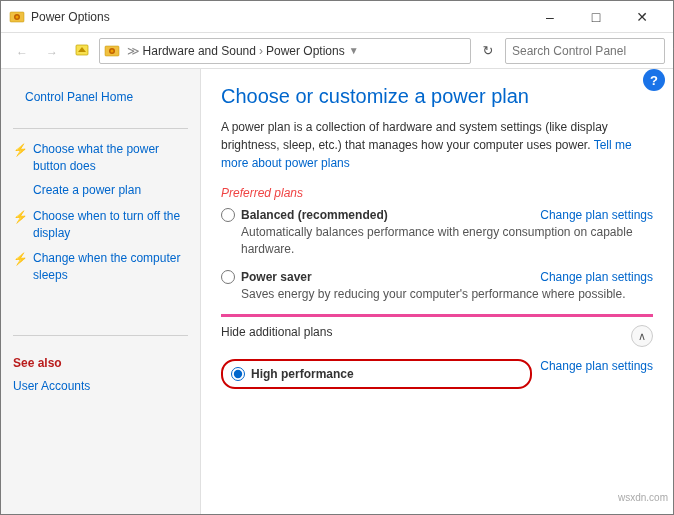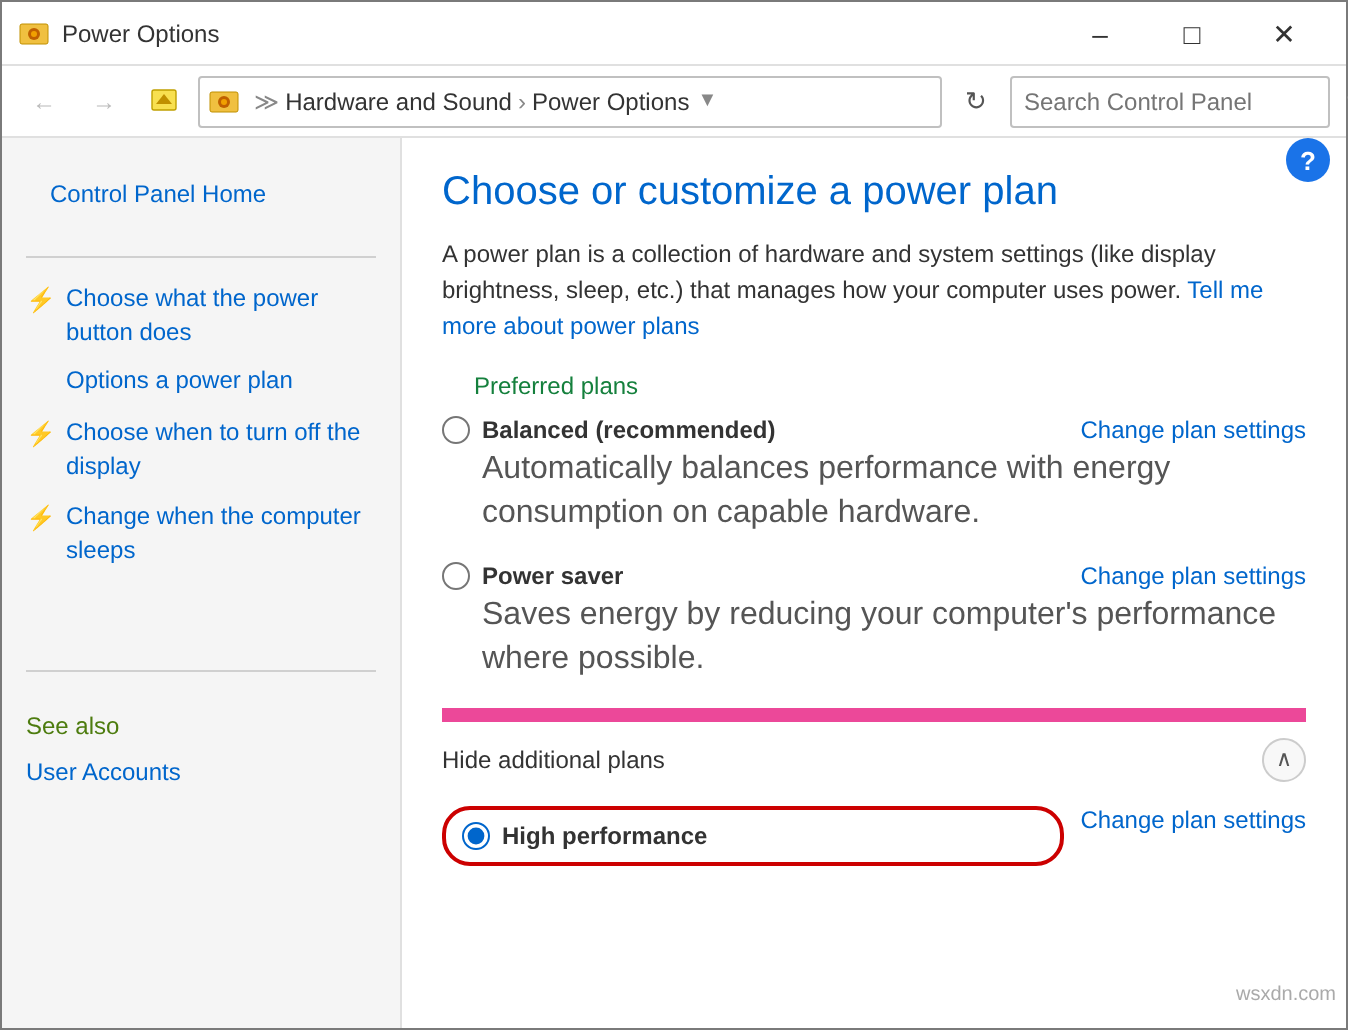--- a/index.html
+++ b/index.html
@@ -27,40 +27,40 @@
     .search-input { flex: 1; border: none; outline: none; padding: 0 6px; font-size: 12px; color: #999; background: transparent; }
     .search-icon-btn { width: 24px; height: 24px; display: flex; align-items: center; justify-content: center; color: #555; cursor: pointer; }
 
     
     .main-area { display: flex; flex: 1; overflow: hidden; }
 
     
     .sidebar { width: 200px; background: #f5f5f5; border-right: 1px solid #e0e0e0; padding: 12px 0; flex-shrink: 0; overflow-y: auto; }
     .sidebar-link { display: flex; align-items: flex-start; padding: 4px 12px; color: #0066cc; cursor: pointer; font-size: 12px; line-height: 1.4; text-decoration: none; }
     .sidebar-link .sidebar-icon { width: 20px; flex-shrink: 0; margin-top: 1px; }
-    .sidebar-section { padding: 12px 12px 4px 12px; color: #4d7c0f; font-size: 12px; font-weight: normal; }
+    .sidebar-section { padding: 12px 12px 4px 12px; color: #b91c1c; font-size: 12px; font-weight: bold; }
     .sidebar-divider { border: none; border-top: 1px solid #d0d0d0; margin: 8px 12px; }
 
     
     .content { flex: 1; padding: 16px 20px; overflow-y: auto; background: #fff; }
     .content-title { font-size: 20px; color: #0066cc; font-weight: 300; margin-bottom: 10px; }
     .content-desc { font-size: 12px; color: #333; line-height: 1.5; margin-bottom: 4px; }
     .content-link { color: #0066cc; cursor: pointer; text-decoration: none; }
 
-    .section-label { font-size: 12px; color: #15803d; margin: 14px 0 8px 16px; }
+    .section-label { font-size: 12px; color: #ef4444; margin: 14px 0 8px 0; font-style: italic; }
 
     .plan-item { margin-bottom: 12px; }
     .plan-header { display: flex; align-items: center; justify-content: space-between; margin-bottom: 2px; }
     .plan-name-row { display: flex; align-items: center; gap: 6px; }
     .plan-radio { width: 14px; height: 14px; accent-color: #0066cc; cursor: pointer; }
     .plan-name { font-size: 12px; font-weight: bold; color: #333; }
     .plan-change { font-size: 12px; color: #0066cc; cursor: pointer; }
-    .plan-desc { font-size: 16px; color: #555; margin-left: 20px; line-height: 1.4; }
-
-    .collapse-section { display: flex; align-items: center; justify-content: space-between; border-top: 7px solid #ec4899; padding: 8px 0; margin-top: 3px; cursor: pointer; }
+    .plan-desc { font-size: 12px; color: #555; margin-left: 20px; line-height: 1.4; }
+
+    .collapse-section { display: flex; align-items: flex-start; justify-content: space-between; border-top: 3px solid #ec4899; padding: 8px 0; margin-top: 3px; cursor: pointer; }
     .collapse-label { font-size: 12px; color: #333; }
     .collapse-icon { width: 22px; height: 22px; border: 1px solid #ccc; border-radius: 50%; display: flex; align-items: center; justify-content: center; font-size: 11px; color: #555; background: #f8f8f8; }
 
     
     .plan-highlighted { border: 2px solid #cc0000; border-radius: 14px; padding: 6px 8px; margin-top: 4px; background: #fff; }
     .plan-highlighted .plan-name { font-weight: bold; }
 
     .watermark { position: fixed; bottom: 12px; right: 6px; font-size: 10px; color: #aaa; }
 
     
@@ -124,21 +124,21 @@
           <span>Control Panel Home</span>
         </a>
       </div>
       <hr class="sidebar-divider">
       <a class="sidebar-link">
         <span class="sidebar-icon">⚡</span>
         <span>Choose what the power button does</span>
       </a>
       <a class="sidebar-link">
         <span class="sidebar-icon">&nbsp;</span>
-        <span>Options a power plan</span>
+        <span>Create a power plan</span>
       </a>
       <a class="sidebar-link">
         <span class="sidebar-icon">⚡</span>
         <span>Choose when to turn off the display</span>
       </a>
       <a class="sidebar-link">
         <span class="sidebar-icon">⚡</span>
         <span>Change when the computer sleeps</span>
       </a>
 

